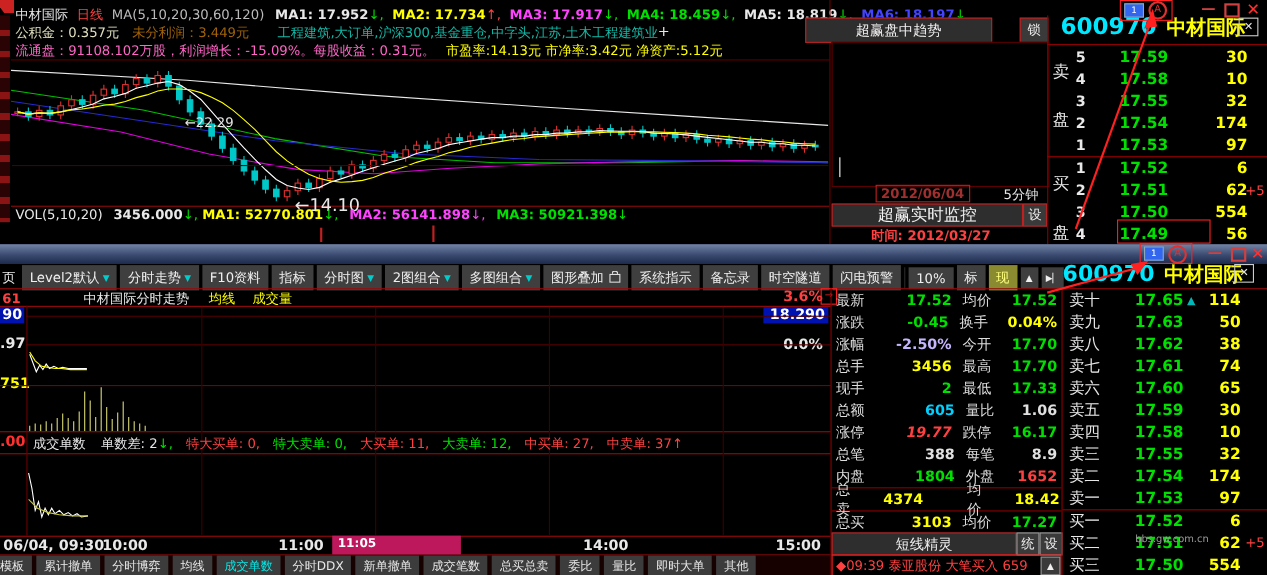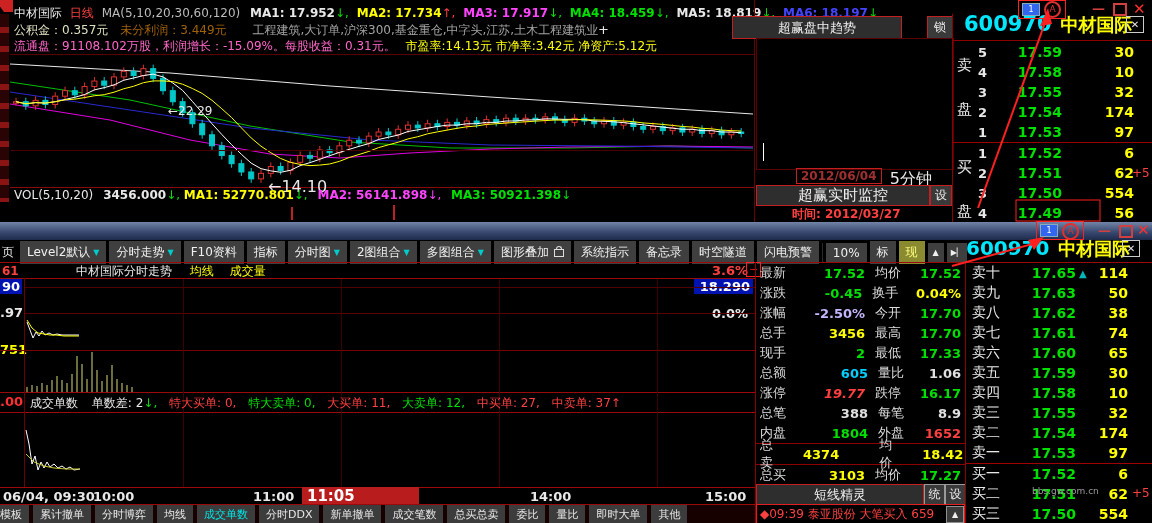--- a/index.html
+++ b/index.html
@@ -52,21 +52,21 @@
   <span class="y b" style="margin-left:4px">MA2: 17.734</span><span class="r">↑,</span>
   <span class="mg b" style="margin-left:4px">MA3: 17.917</span><span class="g">↓,</span>
   <span class="g b" style="margin-left:4px">MA4: 18.459</span><span class="g">↓,</span>
   <span class="w b" style="margin-left:4px">MA5: 18.819</span><span class="g">↓,</span>
   <span class="bl b" style="margin-left:4px">MA6: 18.197</span><span class="g">↓</span>
  </div>
 
  <div class="a" style="left:14px;top:22px;width:740px;white-space:nowrap">
   <span style="color:#e0e0c0">公积金：0.357元</span>
   <span style="color:#a16207;margin-left:8px">未分利润：3.449元</span>
-  <span style="color:#a3a3a3;margin-left:22px">工程建筑,大订单,沪深300,基金重仓,中字头,江苏,土木工程建筑业</span>
+  <span style="color:#14b8a6;margin-left:22px">工程建筑,大订单,沪深300,基金重仓,中字头,江苏,土木工程建筑业</span>
  </div>
  <div class="a" style="left:14px;top:38px;width:740px;white-space:nowrap">
   <span class="pk">流通盘：91108.102万股，利润增长：-15.09%。每股收益：0.31元。</span>
   <span class="y" style="margin-left:6px">市盈率:14.13元 市净率:3.42元 净资产:5.12元</span>
  </div>
 
  <div class="a" style="left:10px;top:54px;width:744px;height:132px;border-top:1px solid #5a0000;border-bottom:1px solid #8a0a0a">
   <svg id="kline" width="743" height="130" viewBox="0 0 743 130" style="position:absolute;left:0;top:1px">
         <polyline points="0,8 160,17 320,30 480,41 620,50 743,58" fill="none" stroke="#e8e8e8" stroke-width="1"></polyline>
         <polyline points="0,26 120,44 240,70 340,86 440,92 560,92 660,90 743,92" fill="none" stroke="#00c000" stroke-width="1"></polyline>
@@ -246,21 +246,21 @@
       <span>超赢盘中趋势</span>
     </div>
  <div class="a btn" style="left:927px;top:16px;width:24px;height:21px;border-color:#c02020">
       <span>锁</span>
     </div>
  <div class="a" style="left:756px;top:38px;width:196px;height:130px;border:1px solid #5a0000;background:#000">
   <div class="a" style="left:6px;top:104px;width:1px;height:18px;background:#fff"></div>
  </div>
  <div class="a" style="left:756px;top:168px;width:196px;height:16px">
   <span class="a b" style="left:40px;top:0;color:#a03030;border:1px solid #c02020;padding:0 4px">2012/06/04</span>
-  <span class="a w" style="right:20px;top:1px;font-size:16px">5分钟</span>
+  <span class="a w" style="right:8px;top:1px;font-size:12px">5分钟</span>
  </div>
  <div class="a hdrbox" style="left:756px;top:185px;width:172px;height:19px;font-size:15px">
       <span>超赢实时监控</span>
     </div>
  <div class="a btn" style="left:930px;top:185px;width:20px;height:19px;border-color:#c02020">
       <span>设</span>
     </div>
  <div class="a r b" style="left:792px;top:206px;font-size:12px">时间: 2012/03/27</div>
 
  <div class="vl" style="left:952px;top:14px;height:208px;background:#8b0000"></div>
@@ -465,21 +465,21 @@
   <span class="g" style="margin-left:8px">特大卖单: 0,</span>
   <span class="r" style="margin-left:8px">大买单: 11,</span>
   <span class="g" style="margin-left:8px">大卖单: 12,</span>
   <span class="r" style="margin-left:8px">中买单: 27,</span>
   <span class="r" style="margin-left:8px">中卖单: 37</span><span class="r">↑</span>
  </div>
 
  <div class="a w b" style="left:3px;top:489px;font-size:13px">06/04, 09:30</div>
  <div class="a w b" style="left:93px;top:489px;font-size:13px">10:00</div>
  <div class="a w b" style="left:253px;top:489px;font-size:13px">11:00</div>
- <div class="a b" style="left:302px;top:487px;width:112px;height:17px;background:#b91c1c;color:#fff;font-size:15px;padding-left:5px">11:05</div>
+ <div class="a b" style="left:302px;top:487px;width:112px;height:17px;background:#be185d;color:#fff;font-size:11px;padding-left:5px">11:05</div>
  <div class="a w b" style="left:530px;top:489px;font-size:13px">14:00</div>
  <div class="a w b" style="left:705px;top:489px;font-size:13px">15:00</div>
 
  <div id="btabs" class="a" style="left:0;top:505px;width:758px;height:18px;display:flex;align-items:center;background:#160000">
       <div class="btab" style="margin-left: -7px;">模板</div>
       <div class="btab">累计撤单</div>
       <div class="btab">分时博弈</div>
       <div class="btab">均线</div>
       <div class="btab sel">成交单数</div>
       <div class="btab">分时DDX</div>

